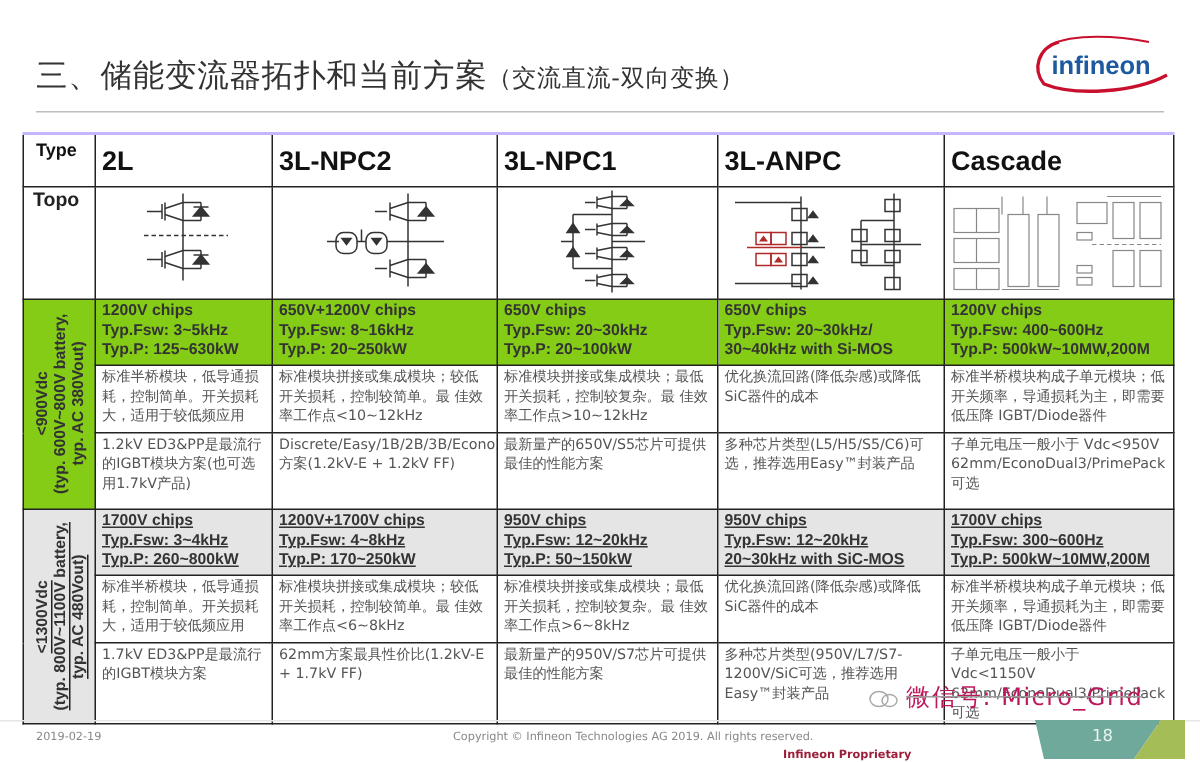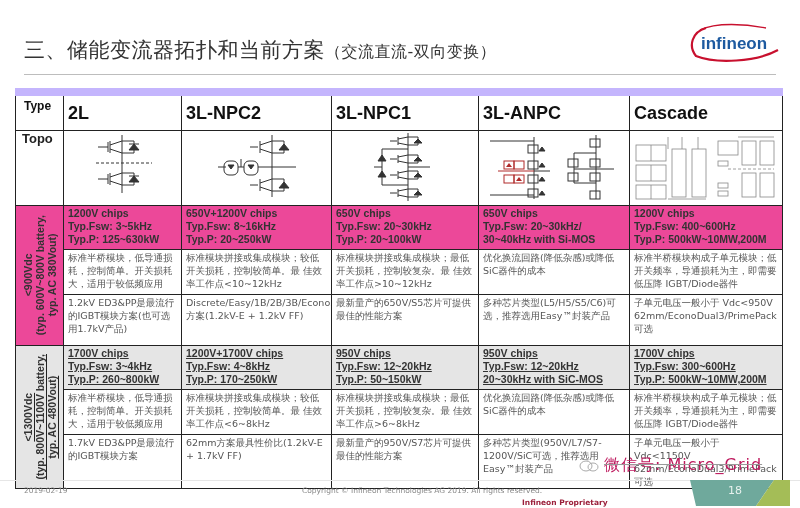--- a/index.html
+++ b/index.html
@@ -4,30 +4,30 @@
 <style>
   html,body{margin:0;padding:0;}
   body{width:800px;height:508px;background:#ffffff;position:relative;overflow:hidden;font-family:"DejaVu Sans","Liberation Sans",sans-serif;color:#222;}
   .title{position:absolute;left:24px;top:36px;font-size:21px;color:#333;letter-spacing:0.5px;white-space:nowrap;}
   .title .sub{font-size:16px;color:#333;}
   .title-rule{position:absolute;left:24px;top:74px;width:752px;height:1px;background:#bdbdbd;}
   .logo{position:absolute;left:686px;top:20px;width:96px;height:44px;}
   .logo svg{display:block;}
   table.grid{position:absolute;left:15px;top:88px;border-collapse:collapse;table-layout:fixed;width:767px;}
   table.grid td{border:1px solid #222;padding:0 4px;vertical-align:top;overflow:hidden;}
-  table.grid tr.outer-top td{border-top:8px solid #c4b5fd;}
+  table.grid tr.outer-top td{border-top:2px solid #c4b5fd;}
   .hdr{height:31px;vertical-align:middle !important;font-family:"Liberation Sans",sans-serif;font-weight:bold;font-size:18px;color:#111;}
   .hdr.type{font-size:12px;padding-left:8px;vertical-align:top !important;padding-top:3px;}
   .topo-row td{height:74px;vertical-align:middle;}
   .topo-label{font-family:"Liberation Sans",sans-serif;font-weight:bold;font-size:13px;padding-left:6px !important;margin-left:24px;}
   .topo-cell{text-align:center;padding:0 !important;}
   .topo-cell svg{display:inline-block;vertical-align:middle;}
   .grp-label{vertical-align:middle !important;text-align:center;padding:0 !important;}
   .grp-label .rot{writing-mode:vertical-rl;transform:rotate(180deg);font-family:"Liberation Sans",sans-serif;font-weight:bold;font-size:10.5px;line-height:12px;color:#333;margin:0 auto;white-space:nowrap;}
-  .yellow{background:#ec4899;}
+  .yellow{background:#84cc16;}
   .salmon{background:#e5e5e5;text-decoration:underline;}
   .chips{font-family:"Liberation Sans",sans-serif;font-weight:bold;font-size:10.5px;line-height:13px;color:#333;padding-top:1px !important;}
   .chips-row td{height:42px;}
   .desc-row td{height:43px;}
   .mod-row td{height:49px;}
   .desc{font-size:9.5px;line-height:13px;color:#555;padding-top:1px !important;}
   .wechat{position:absolute;left:578px;top:455px;font-size:16px;color:#be185d;white-space:nowrap;letter-spacing:1px;text-decoration:line-through;text-decoration-color:#9a9a9a;}
   .wechat .wx{display:inline-block;width:22px;height:14px;vertical-align:middle;margin-right:4px;}
   .footer-rule{position:absolute;left:0;top:480px;width:800px;height:1px;background:#e6e6e6;}
   .f-date{position:absolute;left:24px;top:486px;font-size:7.5px;color:#888;}

